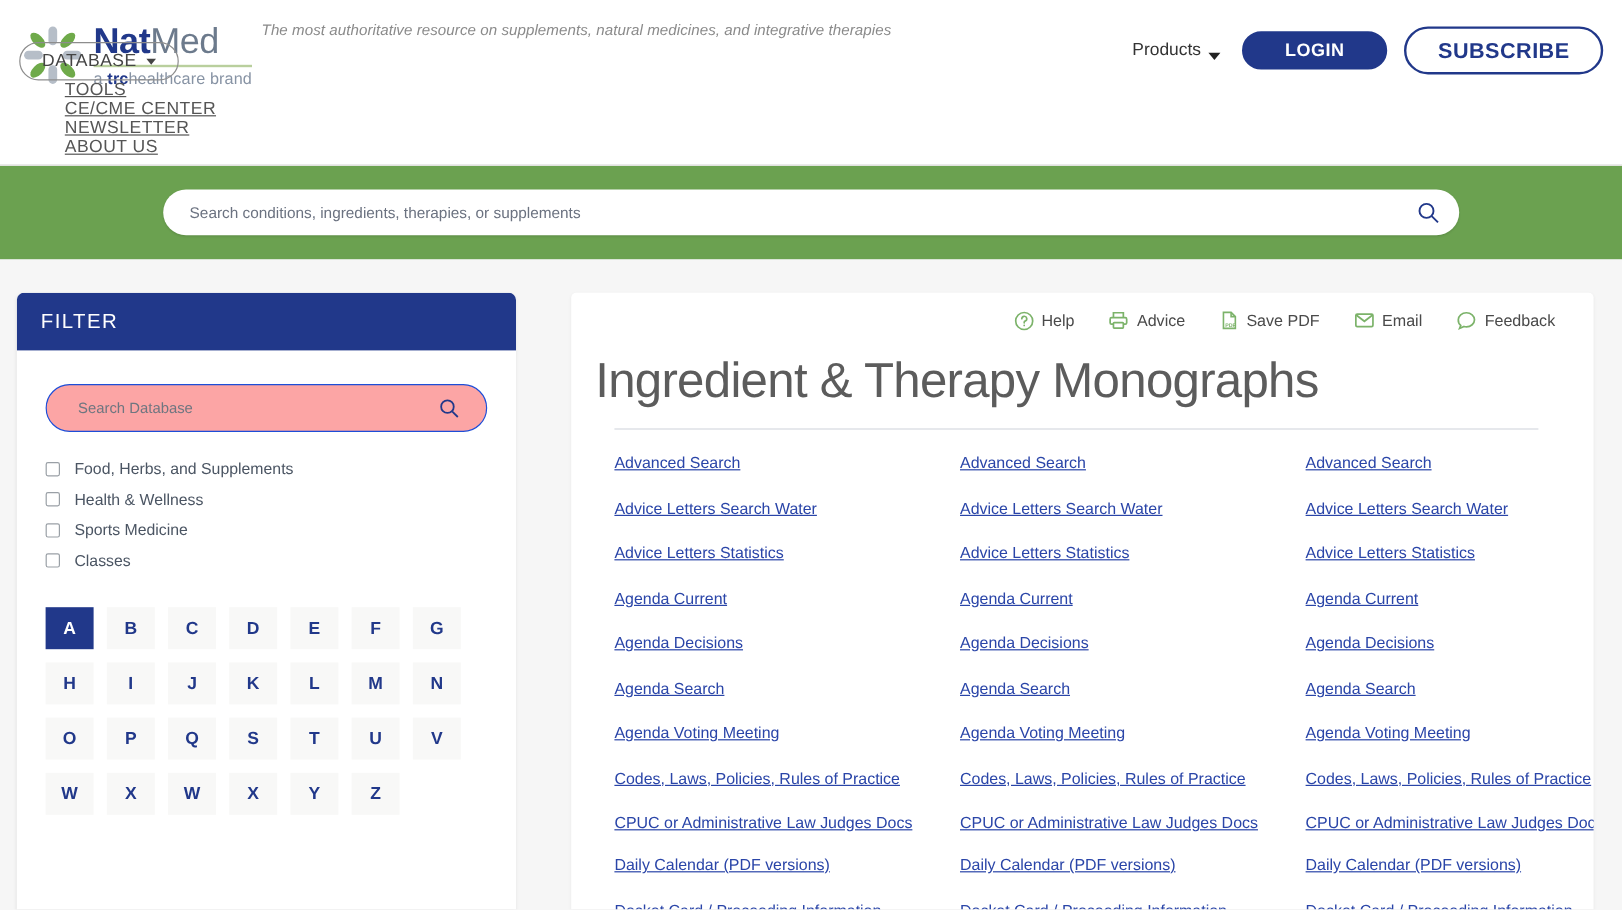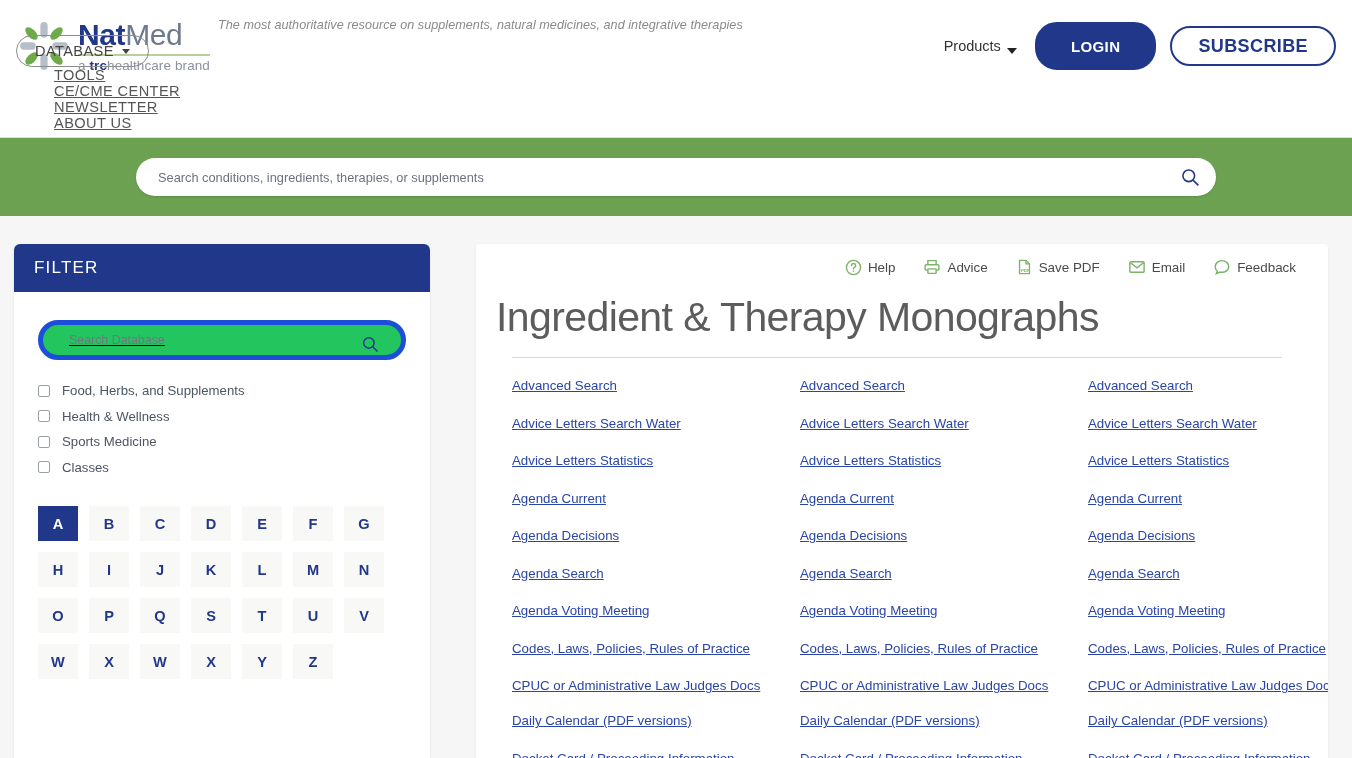--- a/index.html
+++ b/index.html
@@ -45,21 +45,21 @@
     font-size: 14.5px; color: #333; display: flex; align-items: flex-end;
     gap: 6px; cursor: pointer; margin-right: 4px;
   }
   .caret-dn {
     width: 0; height: 0;
     border-left: 5px solid transparent; border-right: 5px solid transparent;
     border-top: 6px solid #222;
   }
   .btn-login {
     background: #21388a; color: #fff; border: 2px solid #21388a;
-    border-radius: 22px; padding: 0 34px; height: 48px;
+    border-radius: 22px; padding: 0 34px; height: 32px;
     font-size: 15px; font-weight: bold; letter-spacing: 0.4px;
     display: flex; align-items: center; cursor: pointer;
   }
   .btn-subscribe {
     background: #fff; color: #21388a; border: 2px solid #21388a;
     border-radius: 22px; padding: 0 26px; height: 40px;
     font-size: 18px; font-weight: bold; letter-spacing: 0.4px;
     display: flex; align-items: center; cursor: pointer;
   }
 
@@ -115,24 +115,23 @@
     overflow: hidden;
   }
   .filter-head {
     background: #21388a; color: #fff;
     height: 48px; display: flex; align-items: center;
     padding-left: 20px;
     font-size: 17px; letter-spacing: 1.2px;
   }
   .filter-body { padding: 28px 24px 0 24px; }
   .dbsearch {
-    position: relative; height: 40px; border: 5px solid #1d4ed8;
+    position: relative; height: 40px; border: 1px solid #1d4ed8;
     border-radius: 21px; display: flex; align-items: center;
-    background: #22c55e;
-    text-decoration: underline;
+    background: #fca5a5;
   }
   .dbsearch input {
     flex: 1; border: none; outline: none; background: transparent;
     font-size: 12.4px; color: #333; padding: 0 40px 0 26px;
     font-family: "Liberation Sans", sans-serif;
   }
   .dbsearch input::placeholder { color: #6f7680; }
   .db-icon { position: absolute; right: 22px; top: 10px; }
 
   .checks { margin-top: 18px; }

